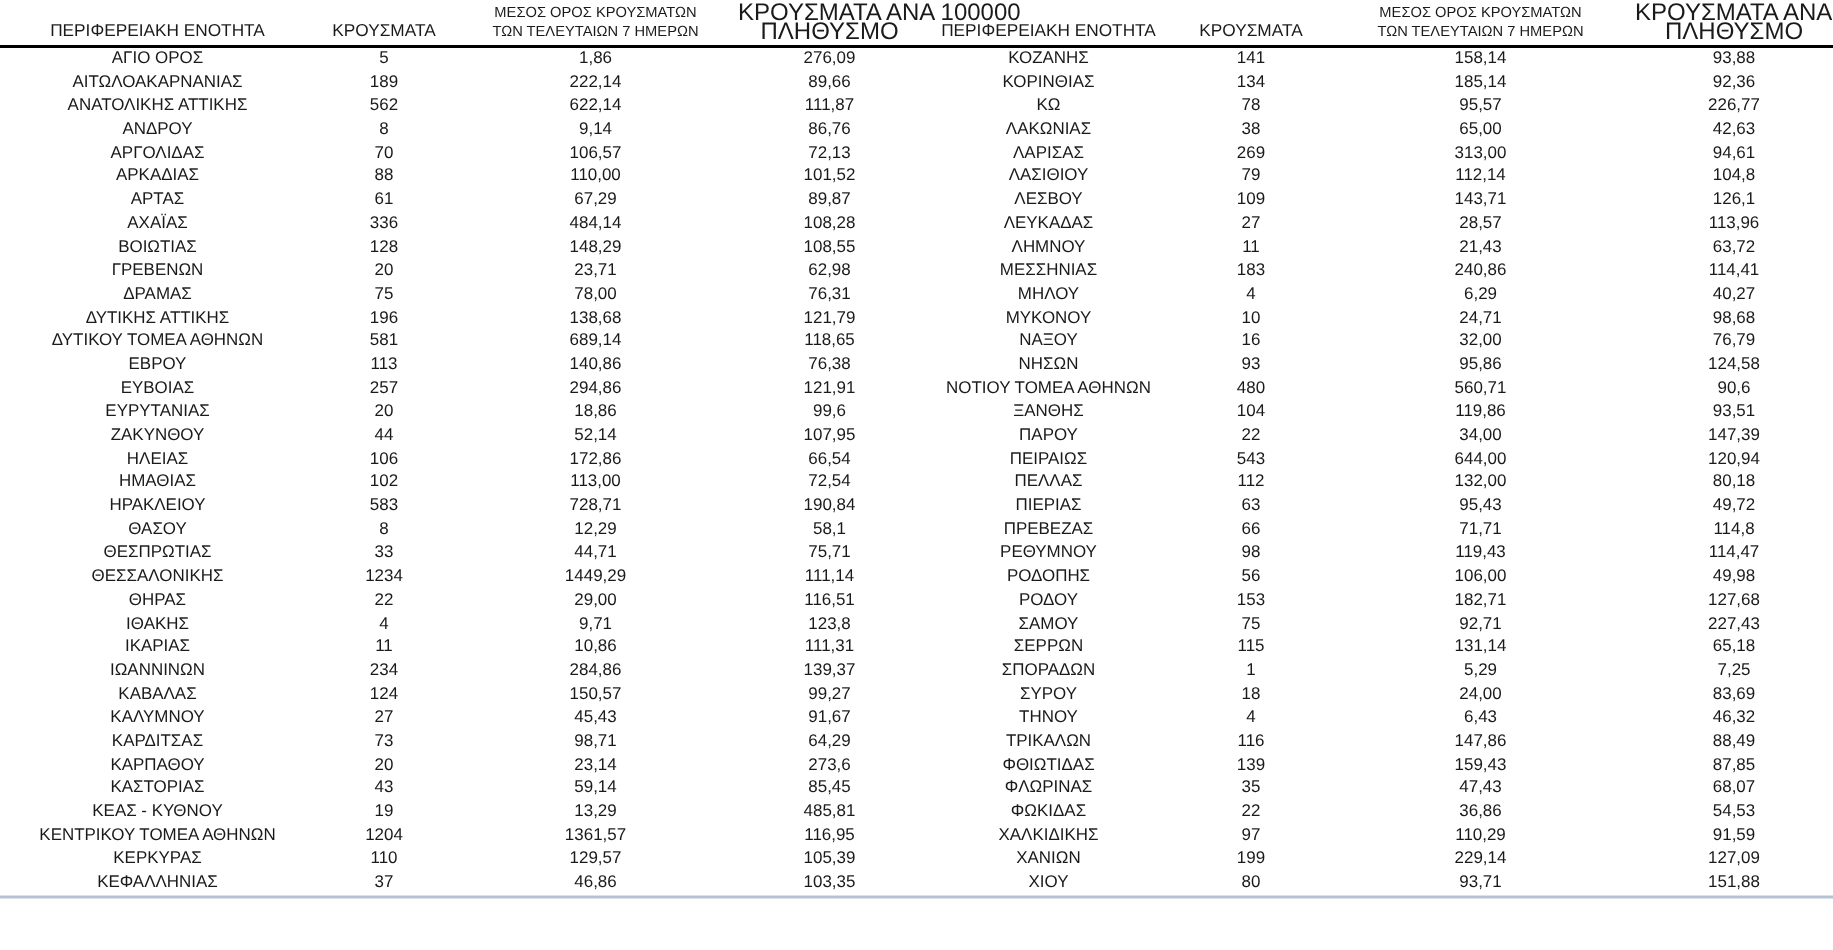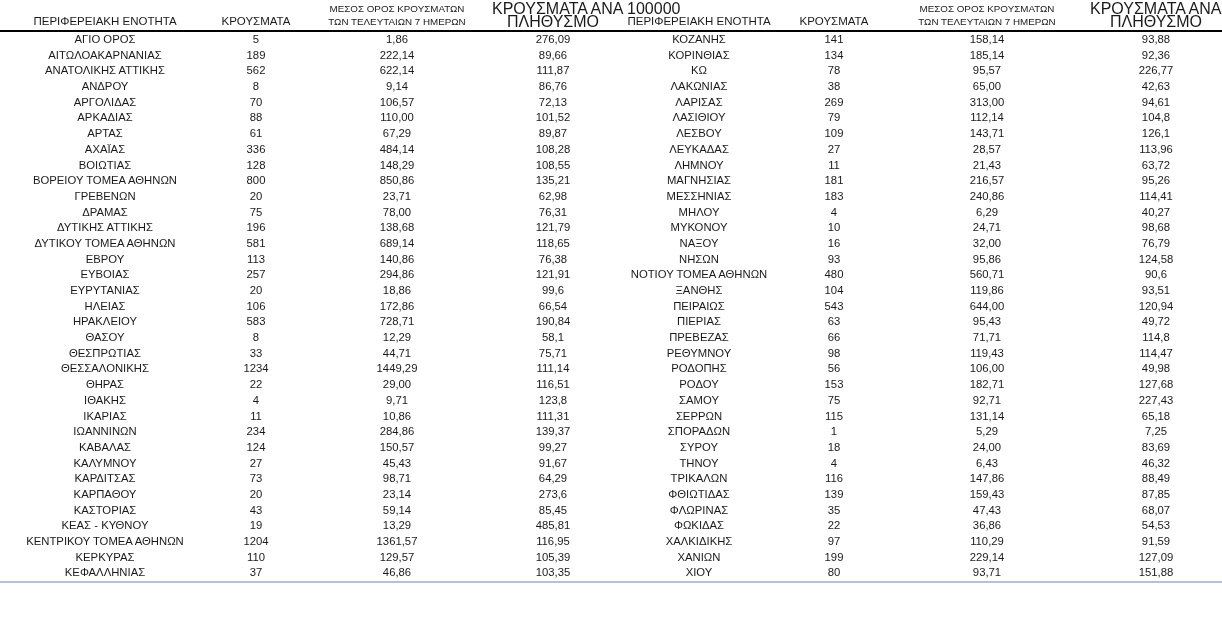--- a/index.html
+++ b/index.html
@@ -178,30 +178,20 @@
         <td>ΒΟΙΩΤΙΑΣ</td>
         <td>128</td>
         <td>148,29</td>
         <td>108,55</td>
         <td>ΛΗΜΝΟΥ</td>
         <td>11</td>
         <td>21,43</td>
         <td>63,72</td>
       </tr>
       <tr>
-        <td>ΒΟΡΕΙΟΥ ΤΟΜΕΑ ΑΘΗΝΩΝ</td>
-        <td>800</td>
-        <td>850,86</td>
-        <td>135,21</td>
-        <td>ΜΑΓΝΗΣΙΑΣ</td>
-        <td>181</td>
-        <td>216,57</td>
-        <td>95,26</td>
-      </tr>
-      <tr>
         <td>ΓΡΕΒΕΝΩΝ</td>
         <td>20</td>
         <td>23,71</td>
         <td>62,98</td>
         <td>ΜΕΣΣΗΝΙΑΣ</td>
         <td>183</td>
         <td>240,86</td>
         <td>114,41</td>
       </tr>
       <tr>
@@ -258,30 +248,50 @@
         <td>ΕΥΡΥΤΑΝΙΑΣ</td>
         <td>20</td>
         <td>18,86</td>
         <td>99,6</td>
         <td>ΞΑΝΘΗΣ</td>
         <td>104</td>
         <td>119,86</td>
         <td>93,51</td>
       </tr>
       <tr>
+        <td>ΖΑΚΥΝΘΟΥ</td>
+        <td>44</td>
+        <td>52,14</td>
+        <td>107,95</td>
+        <td>ΠΑΡΟΥ</td>
+        <td>22</td>
+        <td>34,00</td>
+        <td>147,39</td>
+      </tr>
+      <tr>
         <td>ΗΛΕΙΑΣ</td>
         <td>106</td>
         <td>172,86</td>
         <td>66,54</td>
         <td>ΠΕΙΡΑΙΩΣ</td>
         <td>543</td>
         <td>644,00</td>
         <td>120,94</td>
       </tr>
       <tr>
+        <td>ΗΜΑΘΙΑΣ</td>
+        <td>102</td>
+        <td>113,00</td>
+        <td>72,54</td>
+        <td>ΠΕΛΛΑΣ</td>
+        <td>112</td>
+        <td>132,00</td>
+        <td>80,18</td>
+      </tr>
+      <tr>
         <td>ΗΡΑΚΛΕΙΟΥ</td>
         <td>583</td>
         <td>728,71</td>
         <td>190,84</td>
         <td>ΠΙΕΡΙΑΣ</td>
         <td>63</td>
         <td>95,43</td>
         <td>49,72</td>
       </tr>
       <tr>

